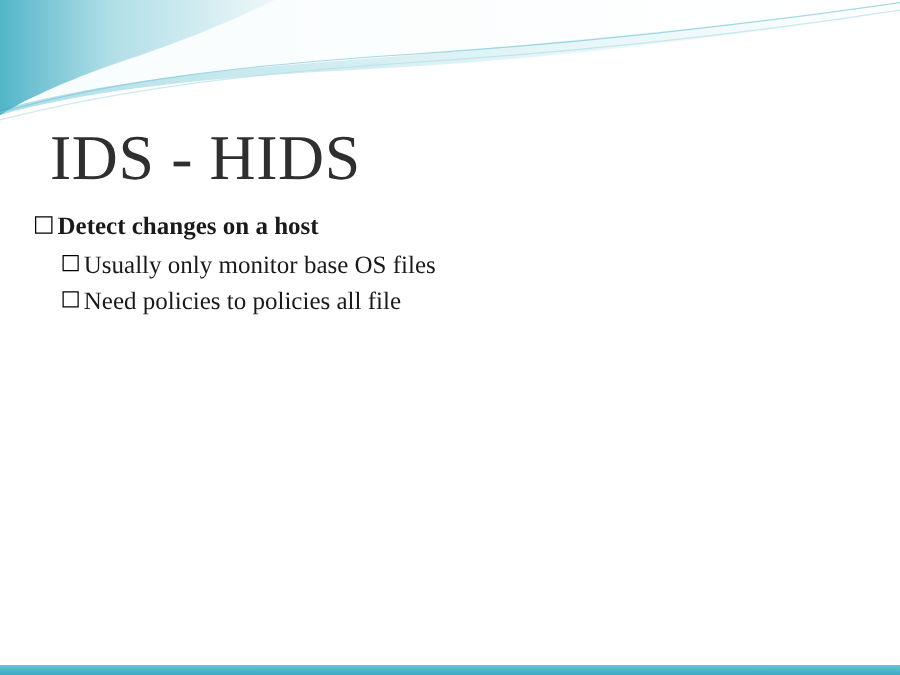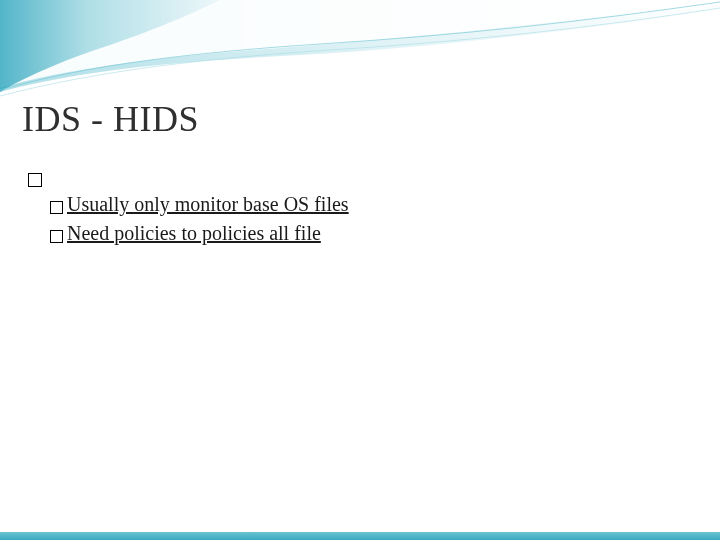--- a/index.html
+++ b/index.html
@@ -32,47 +32,46 @@
     position: absolute;
     left: 0;
     bottom: 0;
     height: 8px;
     width: 100%;
     background: linear-gradient(to bottom, #69c3d2 0%, #3ca9c1 100%);
   }
   
   .title {
     position: absolute;
-    left: 22px;
+    left: 40px;
     top: 98px;
-    font-size: 36px;
+    font-size: 51px;
     font-weight: 400;
     color: #2f2f2f;
     letter-spacing: 0.5px;
   }
   
   .body {
     position: absolute;
     left: 28px;
     top: 168px;
     font-size: 20px;
     color: #1a1a1a;
     line-height: 1.35;
   }
   .l1 {
     display: flex;
     align-items: flex-start;
     margin-bottom: 4px;
   }
   .l2 {
     display: flex;
-    align-items: center;
+    align-items: flex-start;
     margin-left: 22px;
     margin-bottom: 2px;
-    text-decoration: underline;
   }
   .square {
     display: inline-block;
     width: 14px;
     height: 14px;
     border: 1.5px solid #000;
     margin-right: 4px;
     margin-top: 5px;
     flex-shrink: 0;
     box-sizing: border-box;
@@ -112,20 +111,21 @@
 
     <path d="M0,90 C90,64 200,52 320,44 C460,35 580,22 720,2" stroke="#7dcad7" stroke-width="1" fill="none" opacity="0.7"></path>
     <path d="M0,96 C100,70 210,58 330,50 C470,41 590,28 720,8" stroke="#a9dce5" stroke-width="1" fill="none" opacity="0.6"></path>
   </svg>
 
   <div class="title">IDS - HIDS</div>
 
   <div class="body">
     <div class="l1">
       <span class="square"></span>
+      <span class="bold">Detect changes on a host</span>
     </div>
     <div class="l2">
       <span class="square"></span>
       <span>Usually only monitor base OS files</span>
     </div>
     <div class="l2">
       <span class="square"></span>
       <span>Need policies to policies all file</span>
     </div>
   </div>

